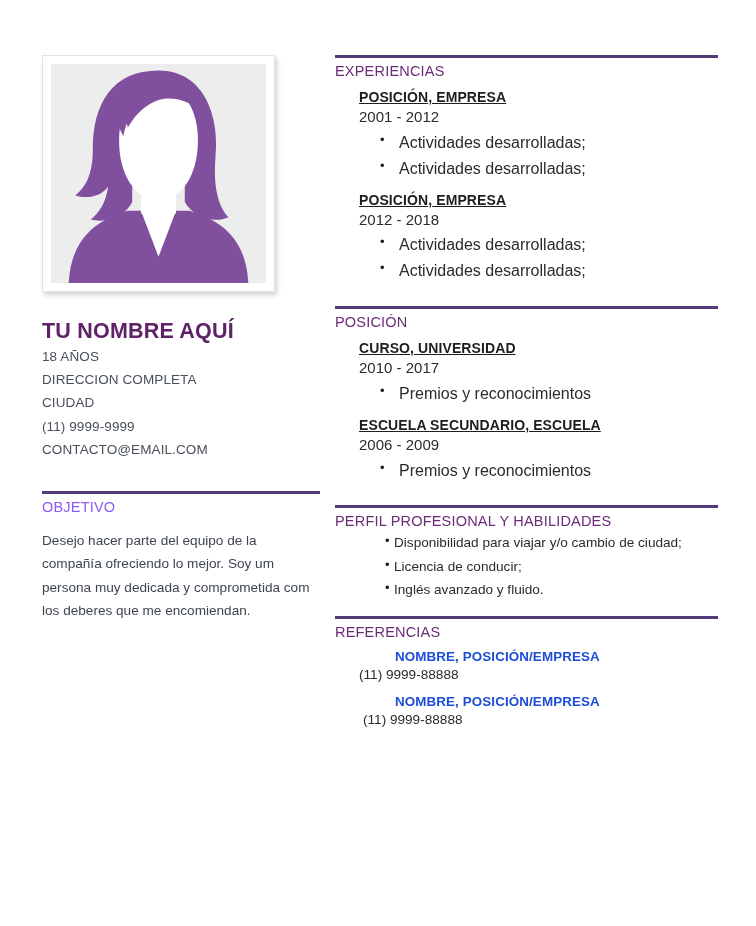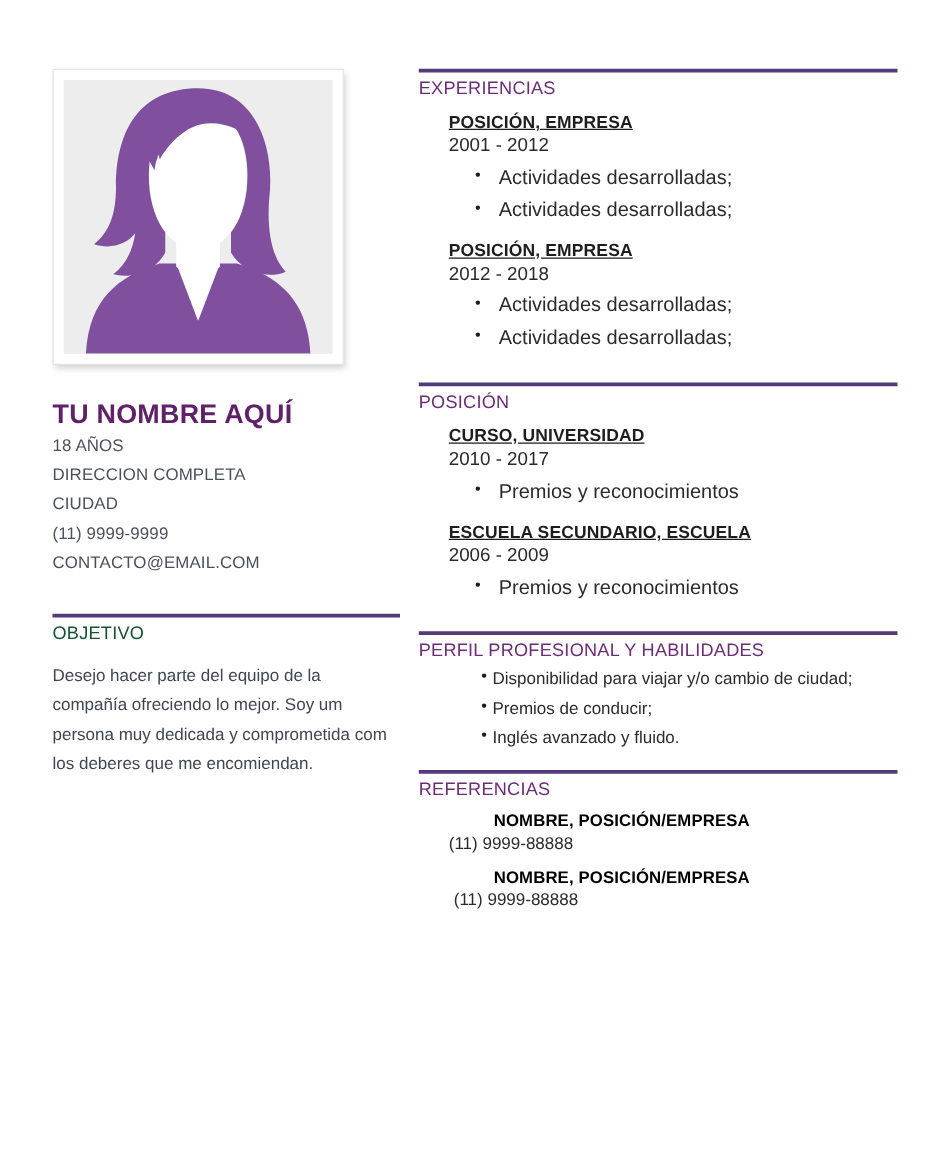--- a/index.html
+++ b/index.html
@@ -85,21 +85,21 @@
     margin-top: 0;
   }
   .section-title {
     font-size: 14.5px;
     font-weight: normal;
     color: #6b2c76;
     letter-spacing: 0.2px;
     margin: 5px 0 2px 0;
   }
   .section-title.violet {
-    color: #14532d;
+    color: #8b5cf6;
   }
 
   
   .objective-text {
     font-size: 13.6px;
     line-height: 1.72;
     color: #3f4651;
     margin-top: 14px;
   }
 
@@ -161,21 +161,21 @@
     left: 0;
     top: -1px;
     color: #1d1d1d;
     font-size: 13px;
   }
 
   
   .ref-name {
     font-size: 13.4px;
     font-weight: bold;
-    color: #000000;
+    color: #1d4ed8;
     letter-spacing: 0.1px;
     margin-top: 9px;
     padding-left: 36px;
   }
   .ref-phone {
     font-size: 13.6px;
     color: #2b2b2b;
     line-height: 1.5;
     margin-top: 1px;
   }
@@ -291,21 +291,21 @@
       </div>
     </div>
 
     <div class="gap-md"></div>
 
     <div class="section">
       <div class="divider"></div>
       <div class="section-title">PERFIL PROFESIONAL Y HABILIDADES</div>
       <ul class="skills">
         <li>Disponibilidad para viajar y/o cambio de ciudad;</li>
-        <li>Premios de conducir;</li>
+        <li>Licencia de conducir;</li>
         <li>Inglés avanzado y fluido.</li>
       </ul>
     </div>
 
     <div class="gap-sm"></div>
 
     <div class="section">
       <div class="divider"></div>
       <div class="section-title">REFERENCIAS</div>
 

